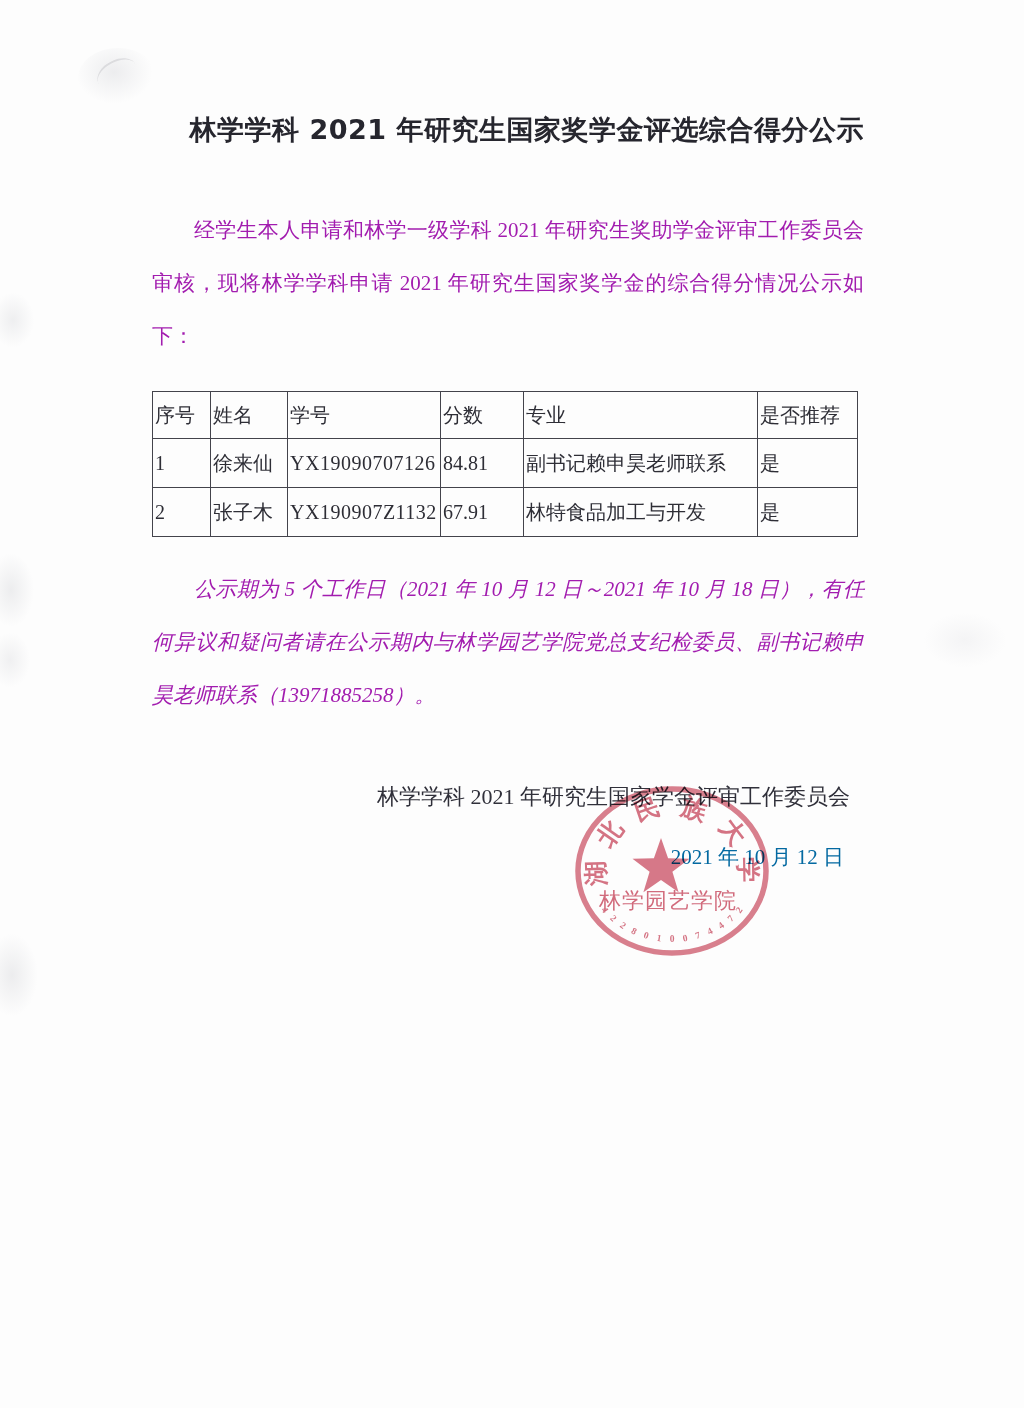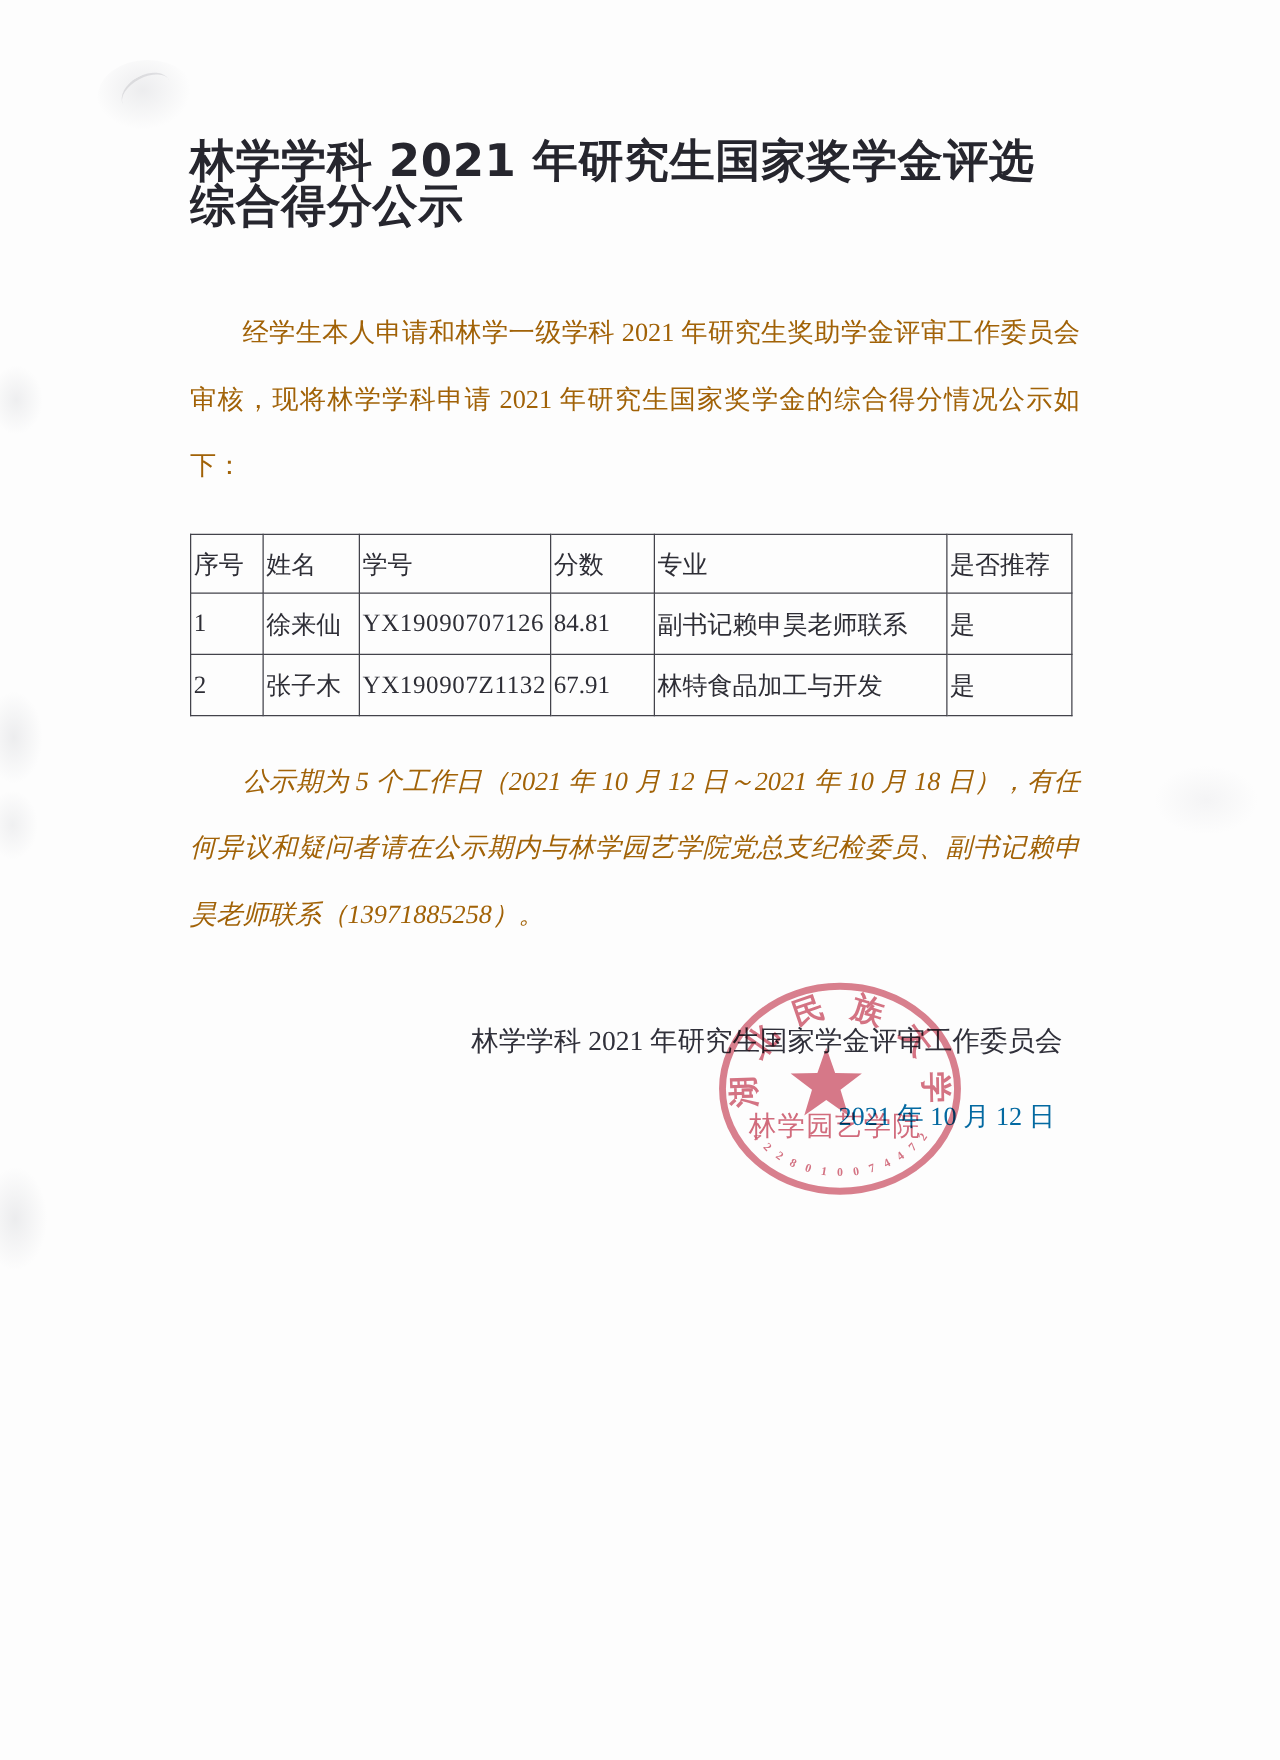--- a/index.html
+++ b/index.html
@@ -10,36 +10,36 @@
     width:1024px; height:1408px;
     background:#fdfdfd;
     overflow:hidden;
     color:#2e2e36;
     font-family:"Liberation Serif","DejaVu Serif",serif;
   }
 
   .content { padding:112px 160px 0 152px; }
 
   .doc-title {
-    text-align:left;
+    text-align:right;
     font-family:"DejaVu Sans","Liberation Sans",sans-serif;
     font-weight:700;
-    font-size:36px;
+    font-size:27px;
     line-height:36px;
     color:#26262e;
     letter-spacing:0.5px;
   }
 
   .body-para {
     margin:0;
     font-size:21px;
     line-height:53px;
     text-indent:2em;
     text-align:justify;
-    color:#a16207;
+    color:#a21caf;
   }
   .para-intro  { margin-top:56px; }
   .para-notice { margin-top:26px;font-style:italic; }
 
   table.score-table {
     margin-top:28px;
     width:705px;
     border-collapse:collapse;
     table-layout:fixed;
     font-size:20px;

